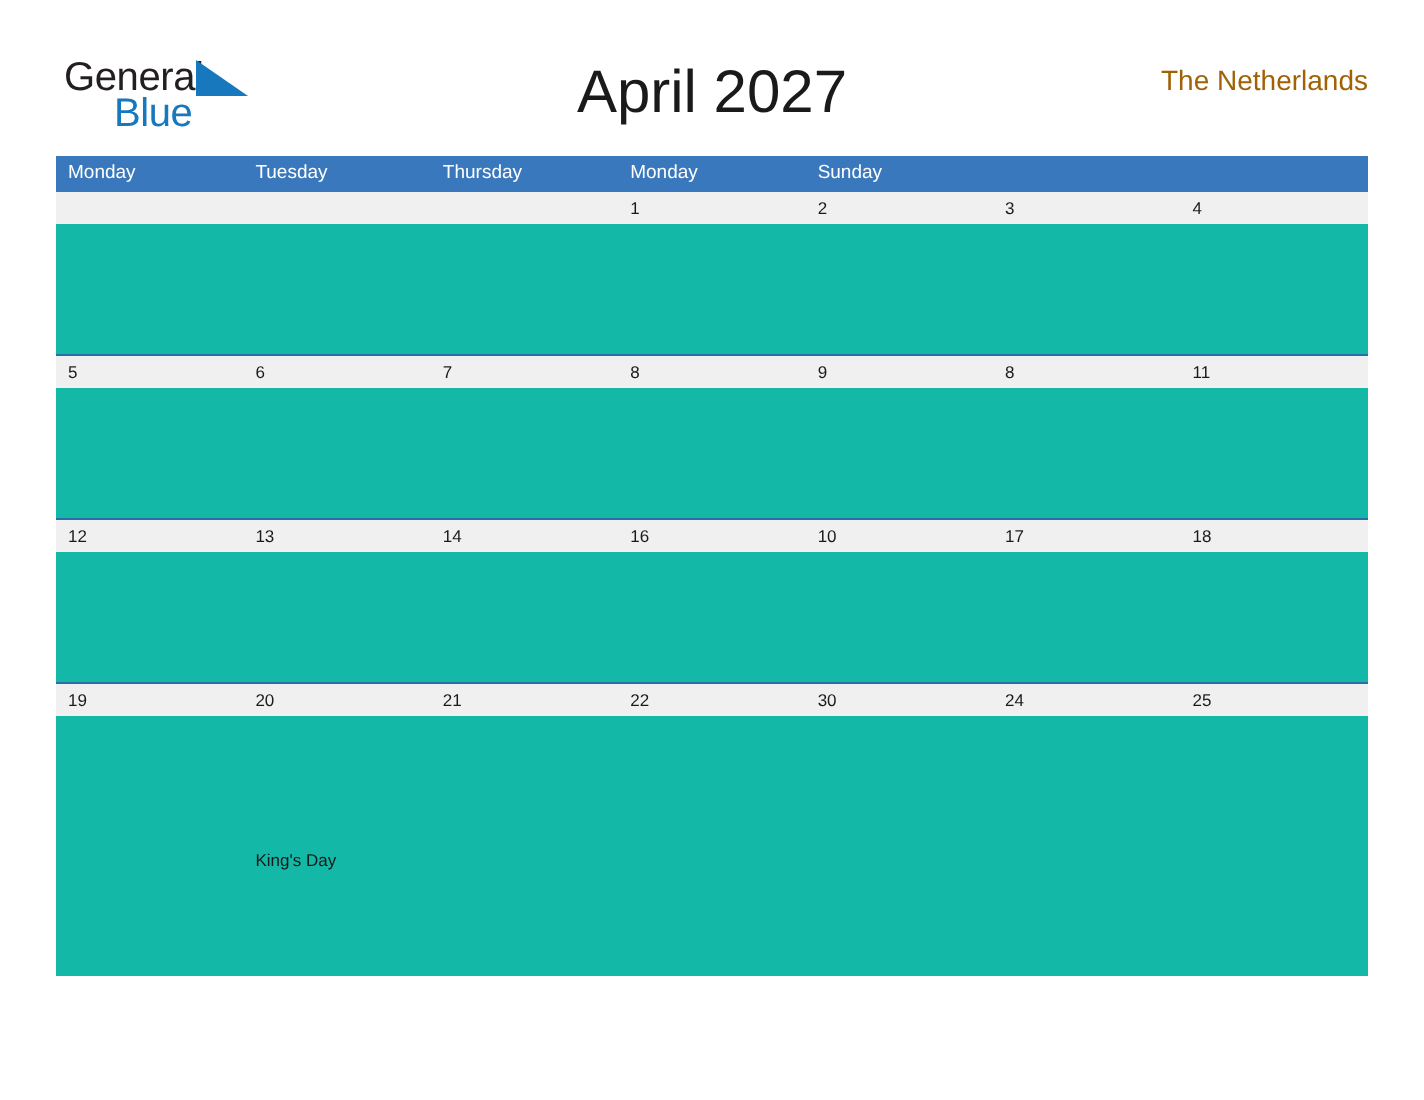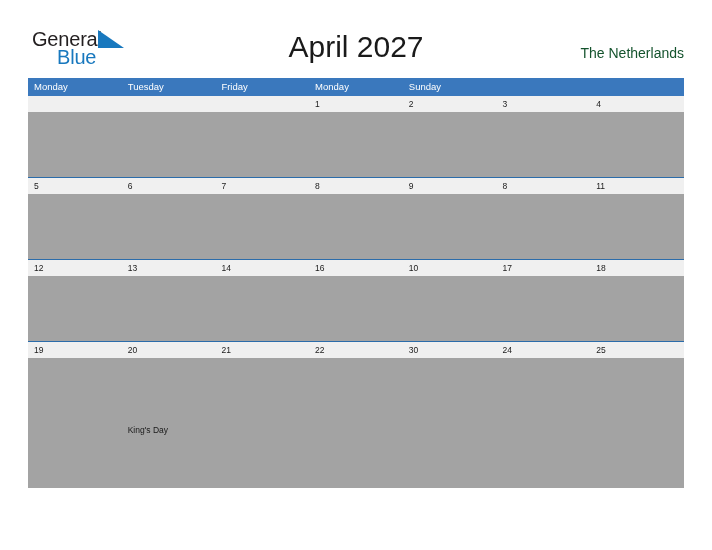--- a/index.html
+++ b/index.html
@@ -67,23 +67,23 @@
     width: 712px;
     text-align: center;
     font-size: 30px;
     color: #1a1a1a;
     letter-spacing: 0px;
   }
 
   .cal-country {
     position: absolute;
     right: 28px;
-    top: 45px;
+    top: 32px;
     font-size: 14px;
-    color: #14532d;
+    color: #a16207;
     white-space: nowrap;
   }
 
   
   .calendar {
     position: absolute;
     left: 28px;
     top: 78px;
     width: 656px;
   }
@@ -131,21 +131,21 @@
     padding-left: 6px;
     box-sizing: border-box;
     white-space: nowrap;
     overflow: hidden;
   }
 
   .event-band {
     display: flex;
     width: 656px;
     height: 65px;
-    background: #a3a3a3;
+    background: #14b8a6;
   }
   .event-cell {
     width: 93.71px;
     height: 65px;
     padding-left: 6px;
     padding-top: 2px;
     box-sizing: border-box;
     overflow: hidden;
   }
   .event-text {
@@ -174,21 +174,21 @@
 
   <div class="cal-country">The Netherlands</div>
 
 </div>
 
 <div class="calendar">
 
   <div class="weekday-header">
     <div class="weekday-cell">Monday</div>
     <div class="weekday-cell">Tuesday</div>
-    <div class="weekday-cell">Friday</div>
+    <div class="weekday-cell">Thursday</div>
     <div class="weekday-cell">Monday</div>
     <div class="weekday-cell">Sunday</div>
   </div>
 
   <div class="week-row first">
     <div class="date-band">
       <div class="date-cell"></div>
       <div class="date-cell"></div>
       <div class="date-cell"></div>
       <div class="date-cell">1</div>

